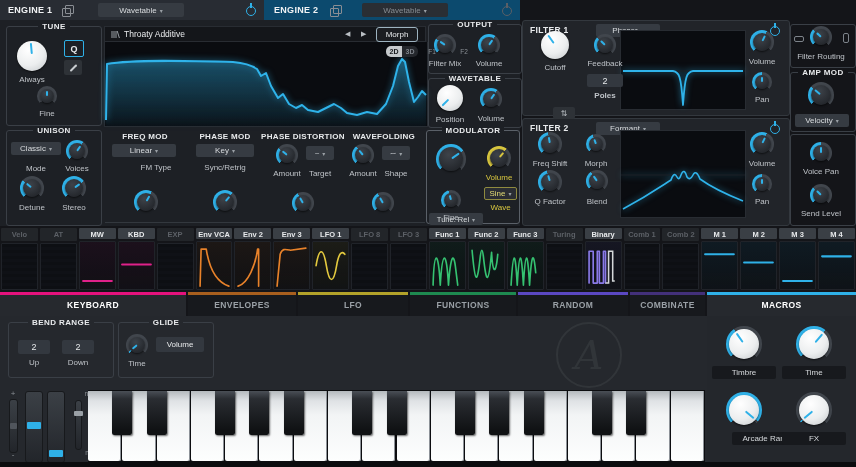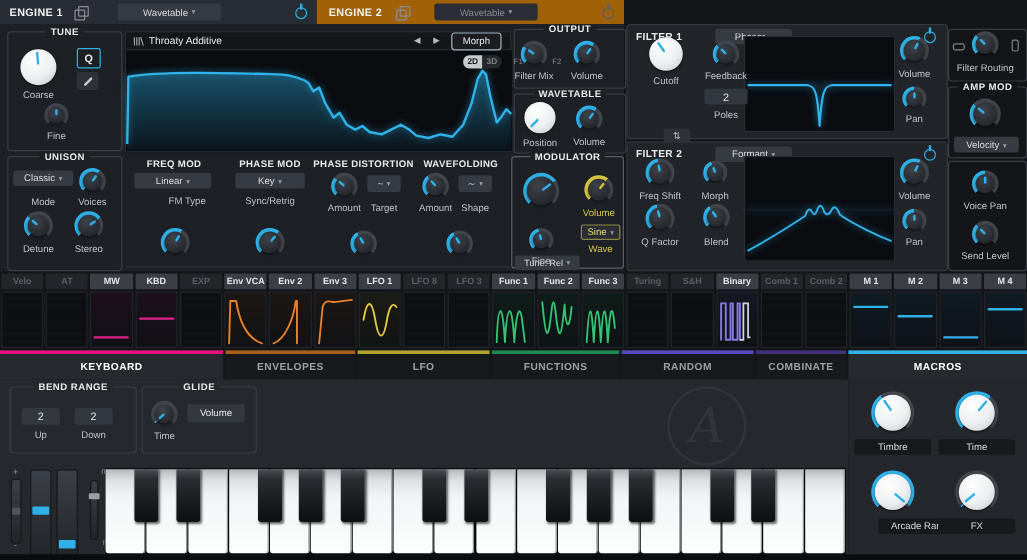--- a/index.html
+++ b/index.html
@@ -88,21 +88,21 @@
 <div id="app">
 
   <div class="etab" style="left:0;width:264px;background:#282c33;">
     <span class="etitle" style="left:8px;">ENGINE 1</span>
     <span class="cpy" style="left:62px;top:8px;"></span>
     <div class="dd" style="left:98px;top:3px;width:86px;height:14px;">
       <span>Wavetable</span>
       </div>
     <span class="pwr" style="left:246px;top:6px;"></span>
   </div>
-  <div class="etab" style="left:264px;width:256px;background:#a16207;">
+  <div class="etab" style="left:264px;width:256px;background:#0c4a6e;">
     <span class="etitle" style="left:10px;">ENGINE 2</span>
     <span class="cpy" style="left:66px;top:8px;"></span>
     <div class="dd dim" style="left:98px;top:3px;width:86px;height:14px;">
       <span>Wavetable</span>
       </div>
     <span class="pwr dim" style="left:238px;top:6px;"></span>
   </div>
 
   <div class="zone" style="left:0;top:20px;width:520px;height:206px;"></div>
 
@@ -205,21 +205,21 @@
   <span class="pwr" style="left:770px;top:26px;"></span>
   <div class="disp" style="left:620px;top:30px;width:124px;height:78px;">
     <svg class="wglow" width="124" height="78" viewBox="0 0 124 78" preserveAspectRatio="none" style="display:block;">
       <line x1="0" y1="40" x2="124" y2="40" stroke="#1c2026" stroke-width="1"></line>
       <path d="M2 40 L52 40 C58 41 60 44 62 74 C64 44 66 41 72 40 L122 40" fill="none" stroke="#2fb3ea" stroke-width="1.8" stroke-linejoin="round"></path>
     </svg>
   </div>
   <div class="vbox" style="left:587px;top:74px;width:36px;height:13px;">
     <span>2</span>
     </div>
-  <div class="lb" style="left:581px;top:91px;width:48px;">Poles</div>
+  <div class="lb" style="left:581px;top:91px;width:48px;font-weight:bold;">Poles</div>
   <div class="btn" style="left:553px;top:107px;width:22px;height:12px;z-index:3;">
     <span style="font-size:8px;color:#b9bec3;">⇅</span>
     </div>
 
   <div class="panel" style="left:522px;top:118px;width:266px;height:106px;"></div>
   <div class="ttl" style="left:530px;top:123px;width:50px;text-align:left;font-size:8.5px;">FILTER 2</div>
   <div class="dd" style="left:596px;top:122px;width:64px;height:13px;">
     <span>Formant</span>
     </div>
   <span class="pwr" style="left:770px;top:124px;"></span>
@@ -331,24 +331,20 @@
       <div class="mslot">
         <div class="mtab on">Func 3</div>
         <div class="mcell" style="background: linear-gradient(rgba(53, 194, 113, 0.07), rgba(53, 194, 113, 0.02)), rgb(13, 15, 19);">
           <svg viewBox="0 0 34 46" preserveAspectRatio="none">
       <path d="M3 42 C5 8 7 6 9 42 C11 8 13 6 15 42 C17 8 19 6 21 42 C23 10 25 8 27 30" stroke="#35c271" stroke-width="1.6" fill="none" stroke-linejoin="round" stroke-linecap="round"></path>
           </svg>
         </div>
       </div>
       <div class="mslot">
         <div class="mtab">Turing</div>
-        <div class="mcell"></div>
-      </div>
-      <div class="mslot">
-        <div class="mtab">S&amp;H</div>
         <div class="mcell"></div>
       </div>
       <div class="mslot">
         <div class="mtab on">Binary</div>
         <div class="mcell" style="background: linear-gradient(rgba(138, 122, 232, 0.07), rgba(138, 122, 232, 0.02)), rgb(13, 15, 19);">
           <svg viewBox="0 0 34 46" preserveAspectRatio="none">
       <path d="M3 40 L3 9 L7 9 L7 40 L11 40 L11 9 L13 9 L13 40 L17 40 L17 9 L19 9 L19 40" stroke="#8a7ae8" stroke-width="1.6" fill="none" stroke-linejoin="round" stroke-linecap="round"></path>
             <path d="M19 40 L22 40 L22 9 L26 9 L26 38 L28 38" stroke="#d4d7da" stroke-width="1.5" fill="none"></path>
           </svg>
         </div>
@@ -474,21 +470,21 @@
     </div>
 
   <div class="abs" style="left:0;top:462px;width:856px;height:5px;background:#0b0c0e;"></div>
 <div class="knob kw" style="left: 16px; top: 40px; width: 32px; height: 32px;">
       <div class="cap" style="inset: 1px;">
         <div class="ptr" style="inset: 0px; transform: rotate(-5deg);">
           <i style="background: rgb(47, 177, 232);"></i>
         </div>
       </div>
     </div>
-    <div class="klb" style="left: 0px; top: 75px; width: 64px;">Coarse</div>
+    <div class="klb" style="left: 0px; top: 75px; width: 64px;">Always</div>
     <div class="knob kd" style="left: 37px; top: 86px; width: 20px; height: 20px; background: conic-gradient(from -135deg, rgb(65, 70, 77) 0deg, rgb(65, 70, 77) 270deg, transparent 270deg, transparent 360deg);">
       <div class="cap" style="inset: 3px;">
         <div class="ptr" style="inset: 0px; transform: rotate(0deg);">
           <i style="background: rgb(47, 177, 232);"></i>
         </div>
       </div>
     </div>
     <div class="klb" style="left: 15px; top: 109px; width: 64px;">Fine</div>
     <div class="knob kd" style="left: 434px; top: 34px; width: 22px; height: 22px; background: conic-gradient(from -135deg, rgb(47, 177, 232) 0deg, rgb(47, 177, 232) 80deg, rgb(65, 70, 77) 80deg, rgb(65, 70, 77) 270deg, transparent 270deg, transparent 360deg);">
       <div class="cap" style="inset: 3px;">

